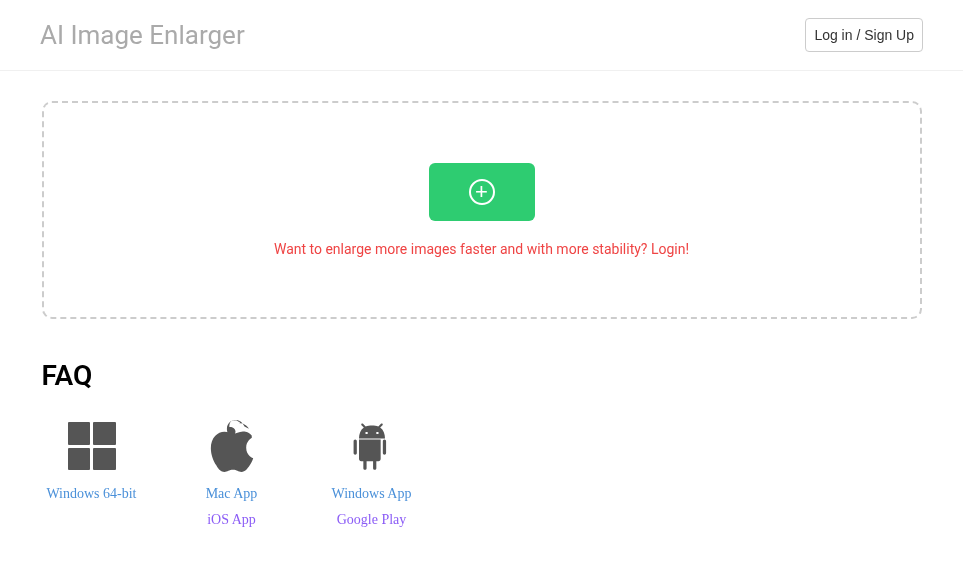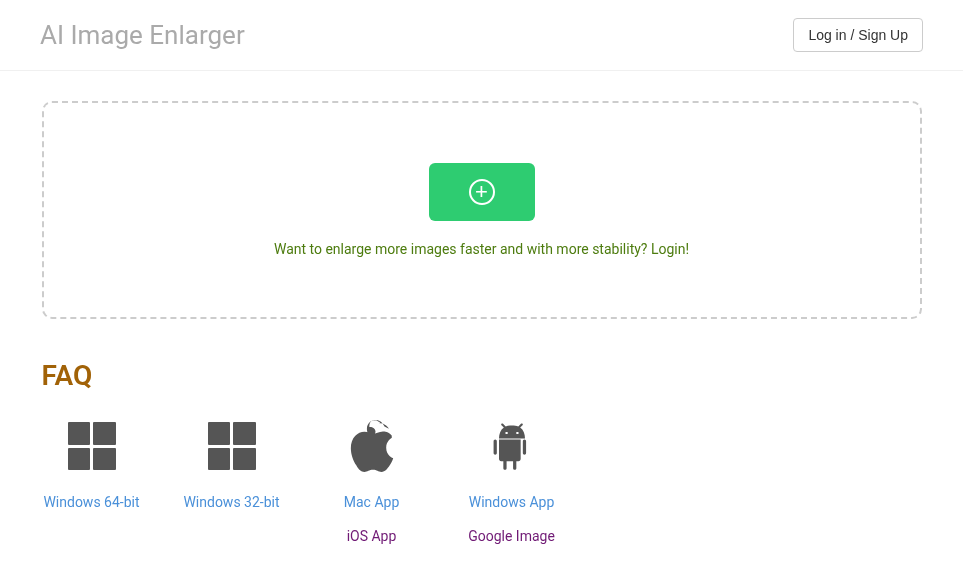--- a/index.html
+++ b/index.html
@@ -17,21 +17,21 @@
       padding: 18px 40px;
       border-bottom: 1px solid #f0f0f0;
     }
     .header-title {
       font-size: 26px;
       color: #aaa;
       font-weight: 400;
       text-align: center;
     }
     .login-btn {
-      padding: 8px 14px;
+      padding: 8px 8px;
       border: 1px solid #ccc;
       background: #fff;
       border-radius: 4px;
       font-size: 14px;
       color: #333;
       cursor: pointer;
     }
 
     
     .main {
@@ -74,28 +74,28 @@
       width: 26px;
       height: 26px;
       display: flex;
       align-items: center;
       justify-content: center;
       line-height: 1;
     }
 
     .login-hint {
       font-size: 14px;
-      color: #4d7c0f;
+      color: #ef4444;
     }
 
     
     .faq-title {
       font-size: 28px;
       font-weight: 600;
-      color: #a16207;
+      color: #000000;
       margin-bottom: 24px;
     }
 
     .app-download-title {
       font-size: 20px;
       font-weight: 500;
       color: #333;
       margin-bottom: 20px;
     }
 
@@ -104,42 +104,43 @@
       display: flex;
       gap: 40px;
       align-items: flex-start;
       flex-wrap: wrap;
     }
 
     .app-item {
       display: flex;
       flex-direction: column;
       align-items: center;
-      gap: 18px;
+      gap: 10px;
       cursor: pointer;
       text-decoration: none;
       min-width: 100px;
+      font-family: Liberation Serif, serif;
     }
 
     .app-icon {
       width: 60px;
       height: 60px;
       display: flex;
       align-items: center;
       justify-content: center;
     }
 
     .app-label {
       font-size: 14px;
       color: #4a90d9;
       text-align: center;
     }
     .app-label-sub {
       font-size: 14px;
-      color: #701a75;
+      color: #8b5cf6;
       text-align: left;
     }
 
     
     .win-icon {
       display: grid;
       grid-template-columns: 1fr 1fr;
       gap: 3px;
       width: 48px;
       height: 48px;
@@ -176,48 +177,37 @@
           <div class="win-icon">
             <div class="win-pane"></div>
             <div class="win-pane"></div>
             <div class="win-pane"></div>
             <div class="win-pane"></div>
           </div>
         </div>
         <span class="app-label">Windows 64-bit</span>
       </a>
 
-      <a class="app-item" href="#">
-        <div class="app-icon">
-          <div class="win-icon">
-            <div class="win-pane"></div>
-            <div class="win-pane"></div>
-            <div class="win-pane"></div>
-            <div class="win-pane"></div>
-          </div>
-        </div>
-        <span class="app-label">Windows 32-bit</span>
-      </a>
 
       <a class="app-item" href="#">
         <div class="app-icon">
           <svg xmlns="http://www.w3.org/2000/svg" width="52" height="52" viewBox="0 0 814 1000" fill="#555">
             <path d="M788.1 340.9c-5.8 4.5-108.2 62.2-108.2 190.5 0 148.4 130.3 200.9 134.2 202.2-.6 3.2-20.7 71.9-68.7 141.9-42.8 61.6-87.5 123.1-155.5 123.1s-85.5-39.5-164-39.5c-76 0-103.7 40.8-165.9 40.8s-105-37.3-155.5-127.4C46.7 790.7 0 663 0 541.8c0-207.8 131.4-318.2 260.8-318.2 69.4 0 127.2 45.5 171.3 45.5 42.3 0 108.2-48 186-48 29.7 0 108.2 2.6 168.1 74.9zm-56.8-174.5c-17.5-30.8-43.3-58.3-76.6-76.9-27.5-16.1-56.4-24.7-86.3-24.7-4.5 0-9 0-13.5.6 1.9-14.4 2.6-28.1 2.6-41.8C557.5 66.8 511.4 0 458.1 0c-52 0-102.5 38.2-102.5 117.2 0 6.4.6 12.8 1.3 19.2 3.2-.6 6.4-.6 9.7-.6 58.3 0 107.8 35.3 107.8 89.6 0 35.9-29.1 68-71.9 68-41 0-93.6-33.9-93.6-121.7 0-91.5 65.1-170.6 165.9-170.6 77.4 0 141.9 50.5 172 126.2z"></path>
           </svg>
         </div>
         <span class="app-label">Mac App</span>
         <span class="app-label-sub">iOS App</span>
       </a>
 
       <a class="app-item" href="#">
         <div class="app-icon">
           <svg xmlns="http://www.w3.org/2000/svg" width="52" height="52" viewBox="0 0 48 48" fill="#555">
             <path d="M12 36c0 1.1.9 2 2 2h2v6.5c0 .83.67 1.5 1.5 1.5s1.5-.67 1.5-1.5V38h6v6.5c0 .83.67 1.5 1.5 1.5s1.5-.67 1.5-1.5V38h2c1.1 0 2-.9 2-2V18H12v18zm-3.5-18C7.67 18 7 18.67 7 19.5v11c0 .83.67 1.5 1.5 1.5s1.5-.67 1.5-1.5v-11c0-.83-.67-1.5-1.5-1.5zm27 0c-.83 0-1.5.67-1.5 1.5v11c0 .83.67 1.5 1.5 1.5s1.5-.67 1.5-1.5v-11c0-.83-.67-1.5-1.5-1.5zM31.53 7.03L33.7 4.86c.39-.39.39-1.02 0-1.41-.39-.39-1.02-.39-1.41 0l-2.5 2.5C28.19 5.35 26.17 5 24 5s-4.19.35-5.79.95l-2.5-2.5c-.39-.39-1.02-.39-1.41 0-.39.39-.39 1.02 0 1.41l2.17 2.17C13.34 9.26 12 13.01 12 17h24c0-3.99-1.34-7.74-4.47-9.97zM20 13h-2v-2h2v2zm10 0h-2v-2h2v2z"></path>
           </svg>
         </div>
         <span class="app-label">Windows App</span>
-        <span class="app-label-sub">Google Image</span>
+        <span class="app-label-sub">Google Play</span>
       </a>
 
     </div>
   </section>
 
 </main>
 
 </body></html>

